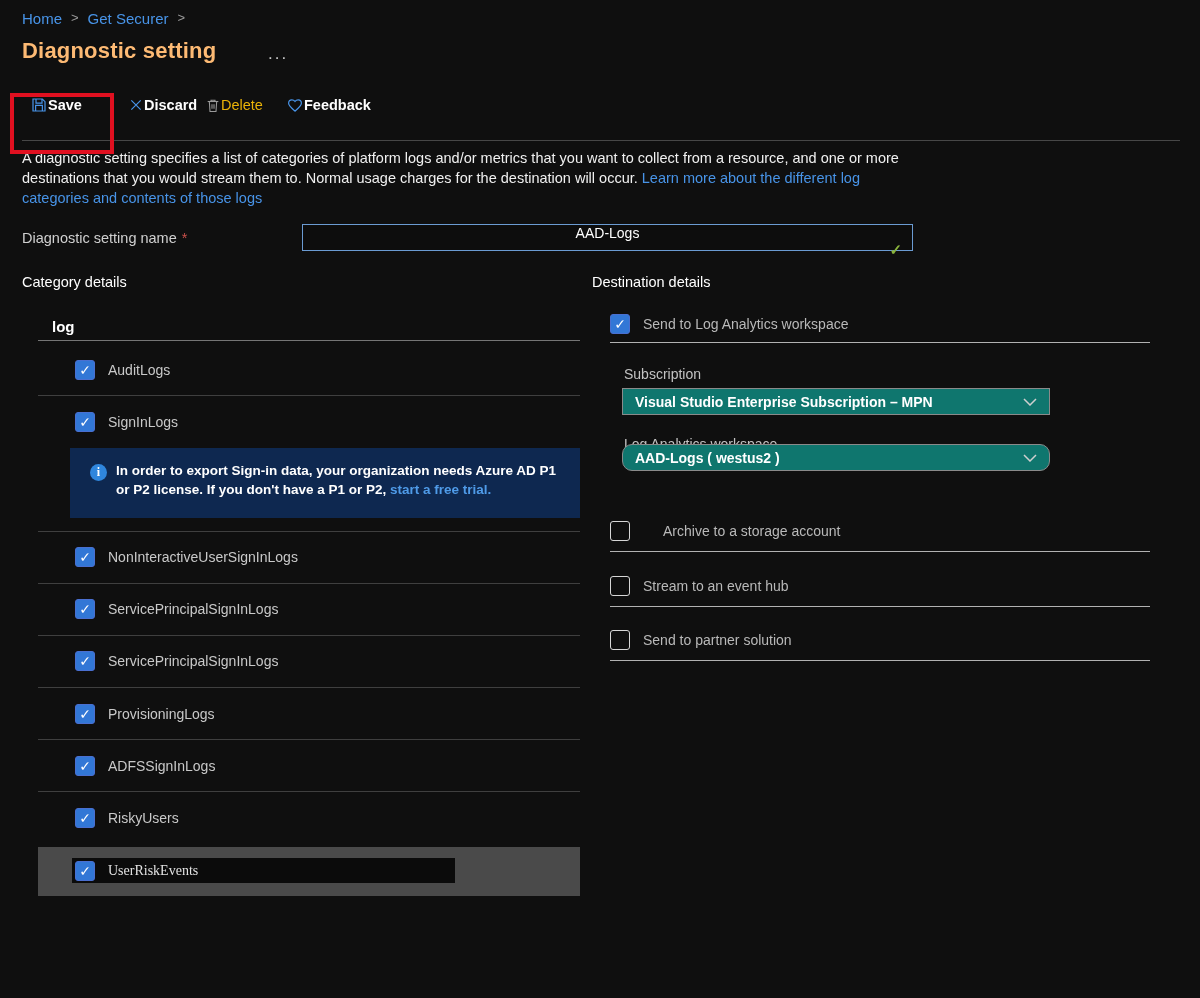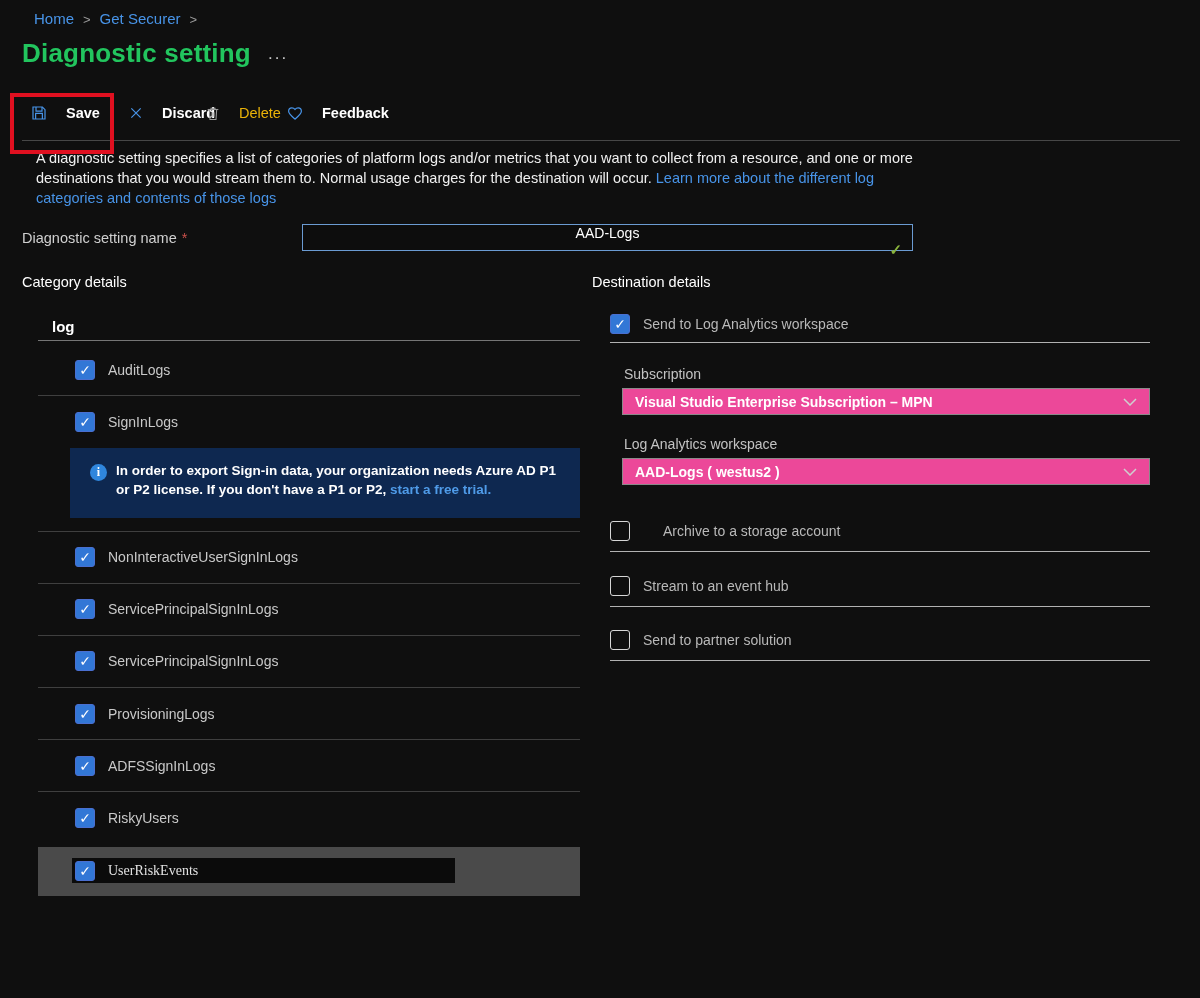--- a/index.html
+++ b/index.html
@@ -1,35 +1,35 @@
 <!DOCTYPE html>
 <html><head>
 <meta charset="utf-8">
 <style>
   html,body{margin:0;padding:0;background:#0f0f0f;}
   .page{position:relative;width:1200px;height:998px;background:#0f0f0f;overflow:hidden;
         font-family:"Liberation Sans",sans-serif;-webkit-font-smoothing:antialiased;}
 
   
-  .breadcrumb{position:absolute;left:34px;top:10px;font-size:15px;display:flex;align-items:flex-end;}
+  .breadcrumb{position:absolute;left:22px;top:10px;font-size:15px;display:flex;align-items:flex-start;}
   .breadcrumb .crumb{color:#4894e8;text-decoration:none;cursor:pointer;}
   .breadcrumb .sep{color:#9a9a9a;margin:0 9px;font-size:13px;}
-  .title{position:absolute;left:22px;top:38px;margin:0;font-size:26px;font-weight:700;color:#22c55e;letter-spacing:.2px;}
+  .title{position:absolute;left:22px;top:38px;margin:0;font-size:22px;font-weight:700;color:#fdba74;letter-spacing:.2px;}
   .more{position:absolute;left:268px;top:44px;color:#c8c8c8;font-size:17px;letter-spacing:2px;cursor:pointer;}
 
   
   .red-box{position:absolute;left:10px;top:93px;width:96px;height:53px;border:4px solid #e01020;z-index:5;}
-  .tbtn{position:absolute;top:98px;height:30px;display:flex;align-items:center;gap:18px;cursor:pointer;}
+  .tbtn{position:absolute;top:90px;height:30px;display:flex;align-items:center;gap:0;cursor:pointer;}
   .tlabel{font-size:14.5px;color:#ffffff;font-weight:600;}
   .tbtn.disabled .tlabel{color:#eab308;font-weight:400;}
   .ticon{display:flex;align-items:center;}
   .toolbar-divider{position:absolute;left:22px;top:140px;width:1158px;height:1px;background:#474747;}
 
   
-  .desc{position:absolute;left:36px;top:148px;width:888px;margin:0;font-size:14.5px;line-height:20px;color:#f0f0f0;}
+  .desc{position:absolute;left:22px;top:148px;width:888px;margin:0;font-size:14.5px;line-height:20px;color:#f0f0f0;}
   .desc .link{color:#4894e8;text-decoration:none;cursor:pointer;}
 
   
   .field-label{position:absolute;left:22px;top:230px;font-size:14.5px;color:#d0d0d0;}
   .req{color:#c9504a;margin-left:5px;}
   .textfield{position:absolute;left:302px;top:224px;width:611px;height:27px;border:1px solid #6b9bd2;
              background:#0d0d0d;display:flex;align-items:center;padding:0 10px;box-sizing:border-box;
              font-size:14px;color:#ffffff;cursor:text;flex-direction:column;}
   .caret{width:1px;height:16px;background:#e8e8e8;margin-left:1px;}
   .valid{margin-left:auto;color:#8ab43c;font-size:15px;font-weight:700;}
@@ -62,21 +62,21 @@
   .banner-text .link{color:#4f9be8;text-decoration:none;cursor:pointer;font-weight:600;}
 
   
   .hl-row{position:absolute;left:38px;top:847px;width:542px;height:49px;background:#4a4a4a;}
   .redact{position:absolute;left:34px;top:11px;width:383px;height:25px;background:#0b0b0b;}
   .hl-row .row{left:37px;top:12px;}
   .hl-row .cb-label{color:#e2e2e2;font-family:Liberation Serif, serif;}
 
   
   .dest-label{position:absolute;left:624px;font-size:14px;color:#c3c3c3;}
-  .dd{position:absolute;left:622px;width:528px;height:27px;border:1px solid #8a8a8a;background:#ec4899;
+  .dd{position:absolute;left:622px;width:428px;height:27px;border:1px solid #8a8a8a;background:#0f766e;
       box-sizing:border-box;display:flex;align-items:center;padding:0 12px;font-size:14px;color:#ffffff;
       font-weight:600;cursor:pointer;}
   .dd .chev{margin-left:auto;display:flex;align-items:center;}
 </style>
 </head>
 <body>
 
 <div class="page">
 
   <nav class="breadcrumb">
@@ -239,21 +239,21 @@
   <div class="dd" style="top:388px;">
     <span>Visual Studio Enterprise Subscription – MPN</span>
     <span class="chev">
       <svg width="14" height="8" viewBox="0 0 14 8" fill="none" stroke="#cfcfcf" stroke-width="1.5">
           <path d="M1 1l6 6 6-6"></path>
         </svg>
     </span>
   </div>
 
   <div class="dest-label" style="top:436px;">Log Analytics workspace</div>
-  <div class="dd" style="top:458px;">
+  <div class="dd" style="top:444px;border-radius:10px;">
     <span>AAD-Logs ( westus2 )</span>
     <span class="chev">
       <svg width="14" height="8" viewBox="0 0 14 8" fill="none" stroke="#cfcfcf" stroke-width="1.5">
           <path d="M1 1l6 6 6-6"></path>
         </svg>
     </span>
   </div>
 
   <div class="row dest-row" style="top:519px;gap:33px;">
     <span class="cb"></span>

